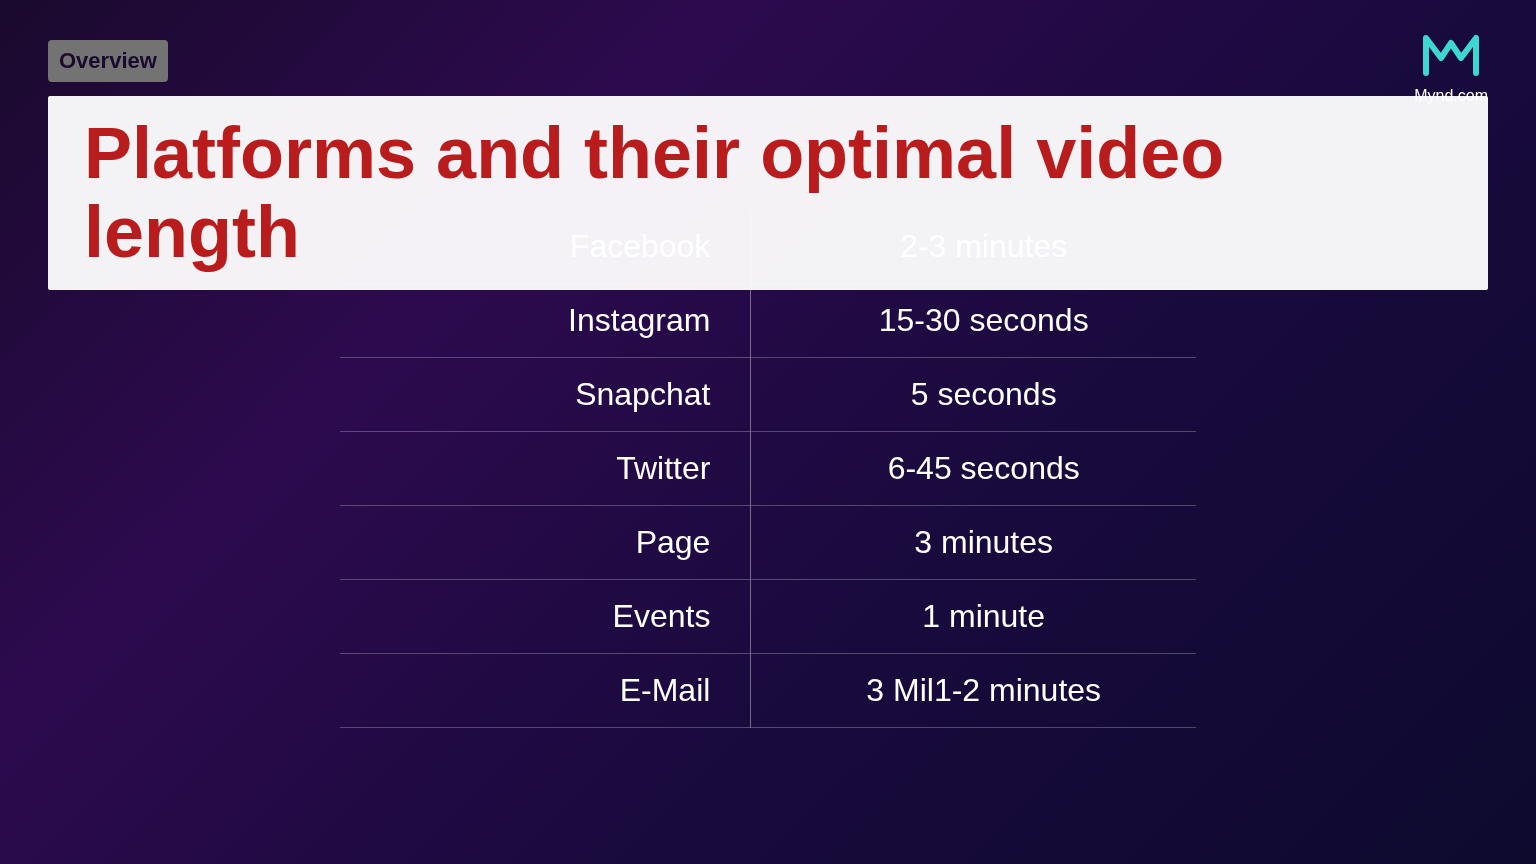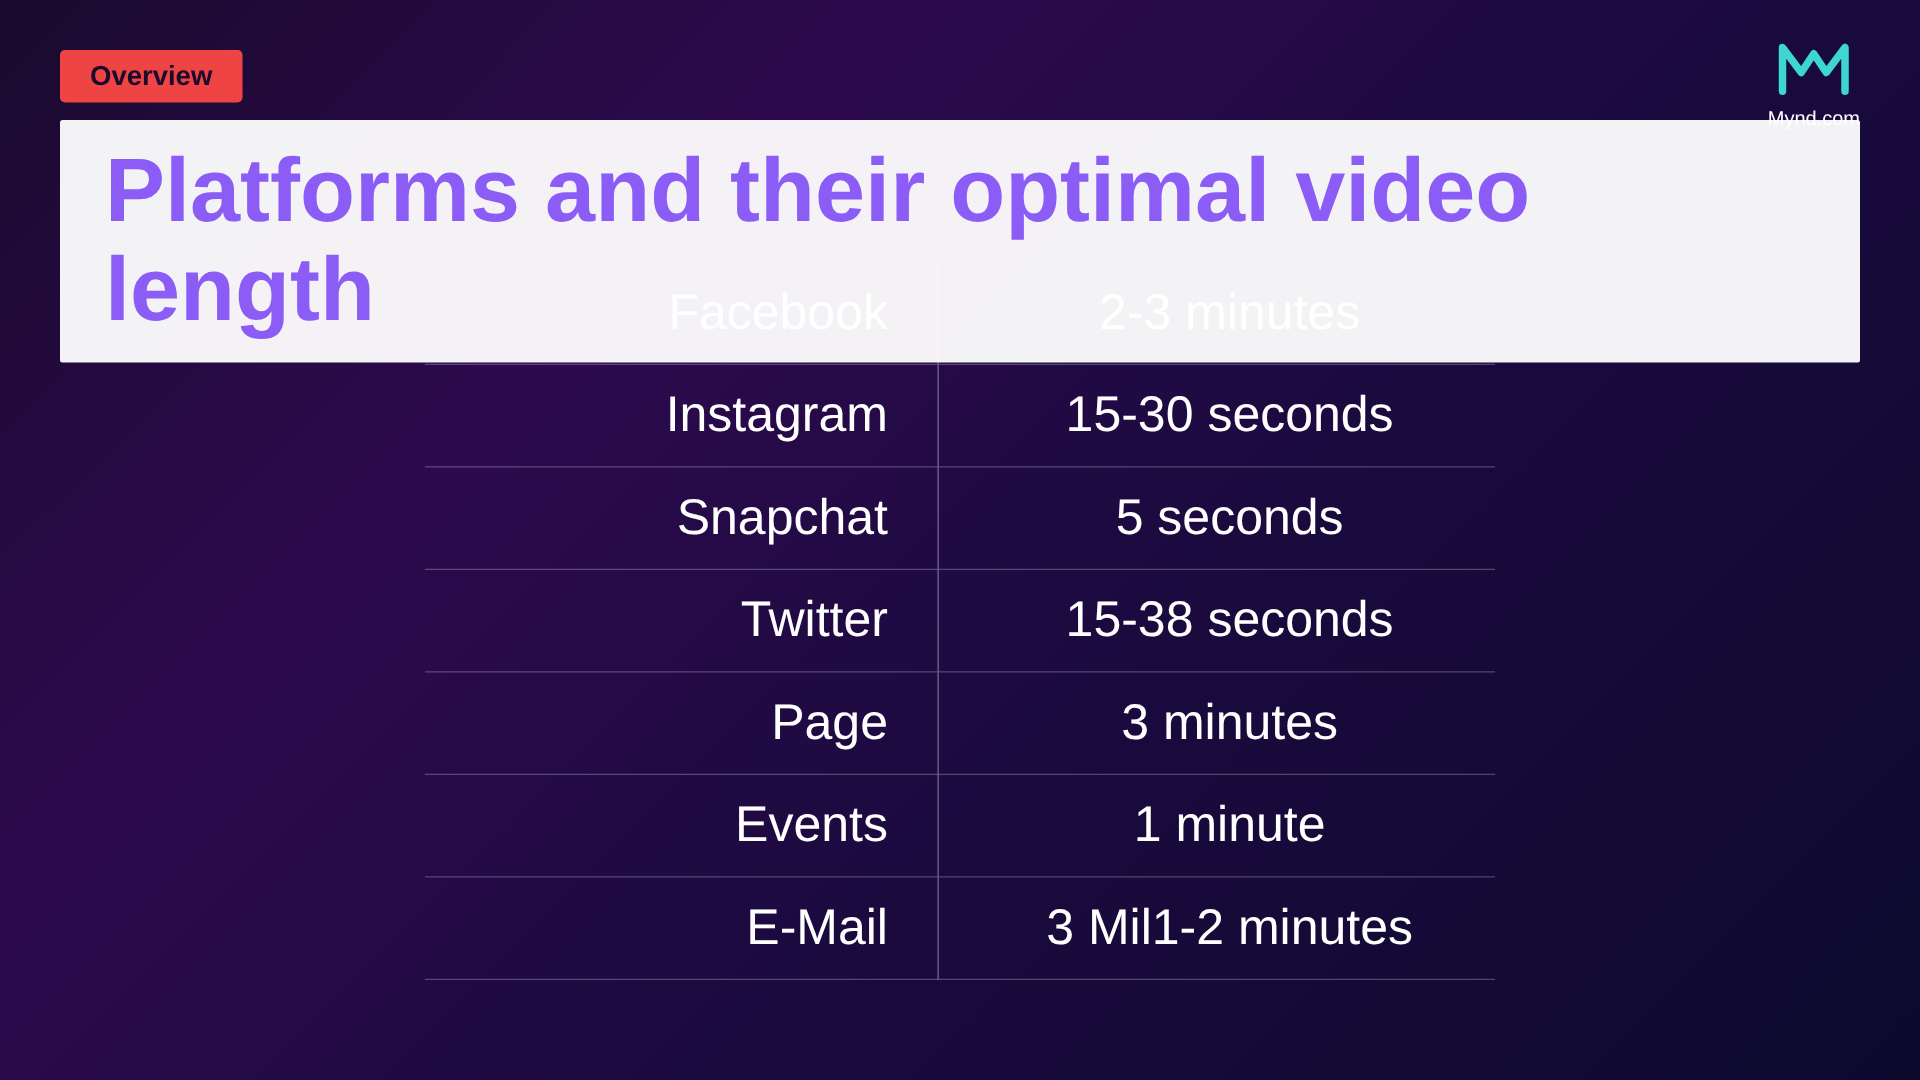--- a/index.html
+++ b/index.html
@@ -15,25 +15,25 @@
       font-family: 'Arial', sans-serif;
       overflow: hidden;
       position: relative;
     }
 
     
     .overview-badge {
       position: absolute;
       top: 40px;
       left: 48px;
-      background-color: #ef4444;
+      background-color: #737373;
       color: #1a0a2e;
       font-weight: bold;
       font-size: 22px;
-      padding: 8px 24px;
+      padding: 8px 11px;
       border-radius: 4px;
     }
 
     
     .logo-area {
       position: absolute;
       top: 28px;
       right: 48px;
       display: flex;
       flex-direction: column;
@@ -58,21 +58,21 @@
       position: absolute;
       top: 96px;
       left: 48px;
       right: 48px;
       background-color: rgba(255, 255, 255, 0.95);
       padding: 18px 36px;
       border-radius: 2px;
     }
 
     .title-text {
-      color: #8b5cf6;
+      color: #b91c1c;
       font-size: 72px;
       font-weight: bold;
       line-height: 1.1;
     }
 
     
     .table-container {
       position: absolute;
       top: 210px;
       left: 340px;
@@ -89,21 +89,21 @@
     .data-table tr {
       border-bottom: 1px solid rgba(255, 255, 255, 0.25);
     }
 
     .data-table tr:first-child {
       border-top: none;
     }
 
     .data-table td {
       padding: 18px 20px;
-      font-size: 40px;
+      font-size: 32px;
       font-weight: 300;
     }
 
     .data-table td:first-child {
       text-align: right;
       width: 48%;
       padding-right: 40px;
       border-right: 1px solid rgba(255, 255, 255, 0.4);
     }
 
@@ -139,21 +139,21 @@
         <tr>
           <td>Instagram</td>
           <td>15-30 seconds</td>
         </tr>
         <tr>
           <td>Snapchat</td>
           <td>5 seconds</td>
         </tr>
         <tr>
           <td>Twitter</td>
-          <td>15-38 seconds</td>
+          <td>6-45 seconds</td>
         </tr>
         <tr>
           <td>Page</td>
           <td>3 minutes</td>
         </tr>
         <tr>
           <td>Events</td>
           <td>1 minute</td>
         </tr>
         <tr>

